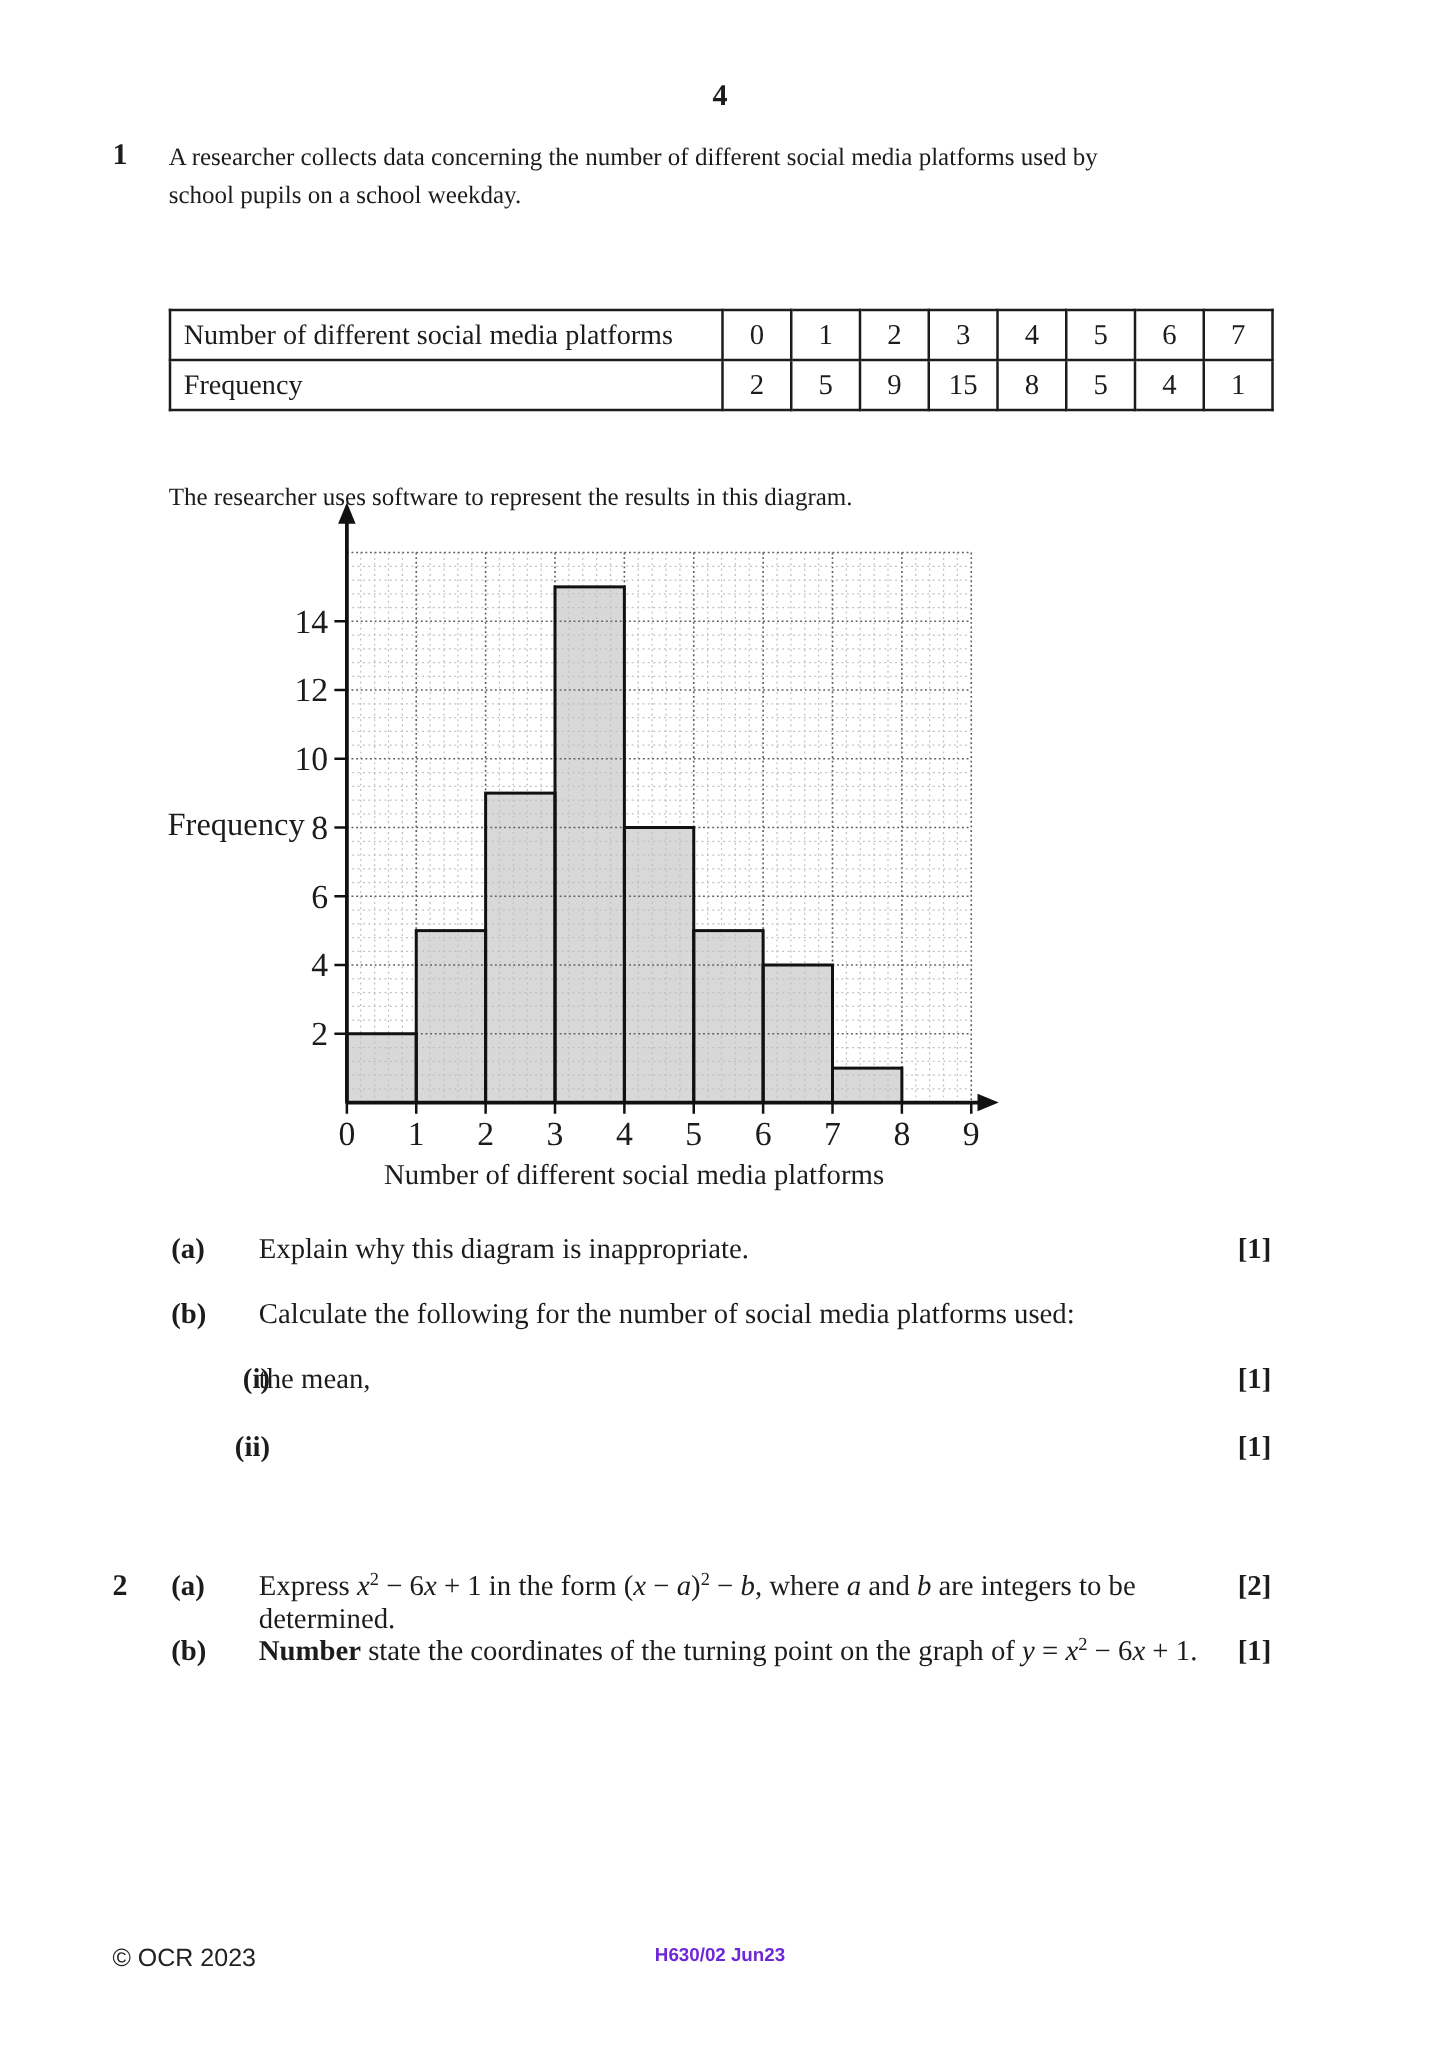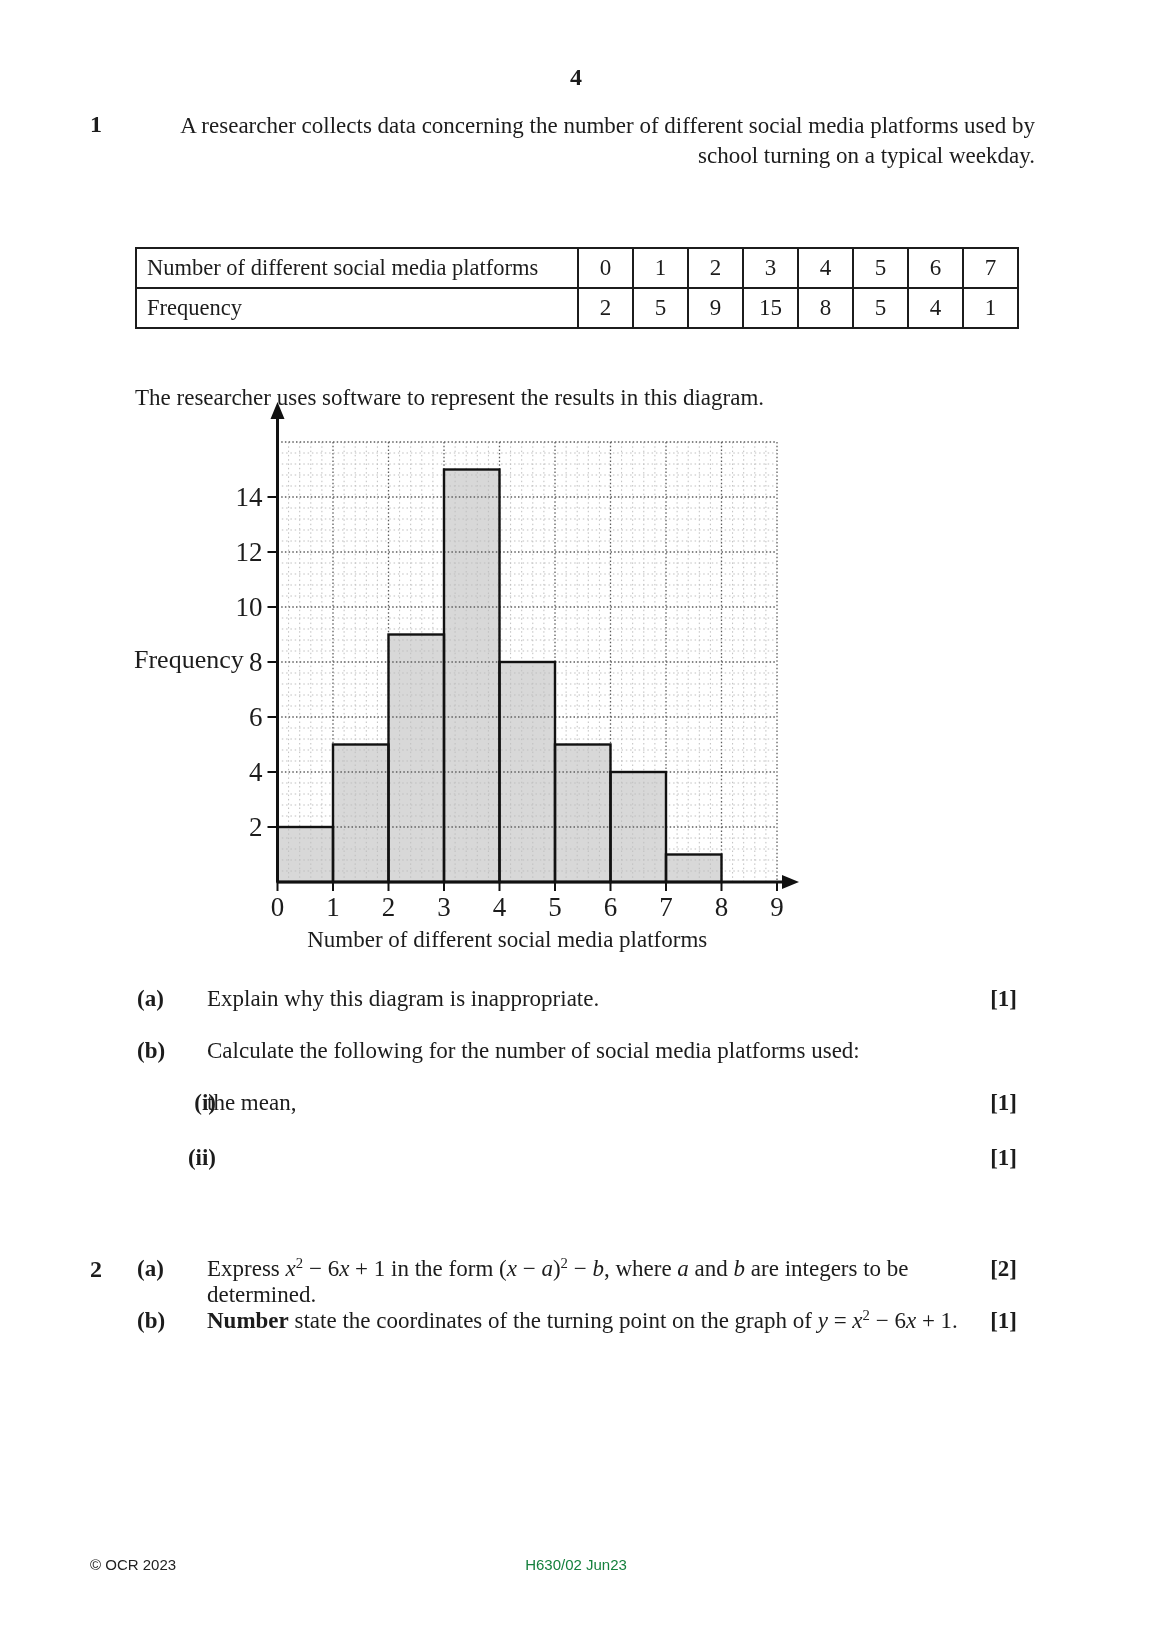--- a/index.html
+++ b/index.html
@@ -5,21 +5,21 @@
   html,body{margin:0;padding:0;background:#fff;}
   .page{
     position:relative;width:1158px;height:1638px;background:#ffffff;
     font-family:"Liberation Serif", serif;color:#1c1c1c;font-size:23px;
     overflow:hidden;
   }
   .abs{position:absolute;}
   .bold{font-weight:bold;}
   .page-number{left:135px;top:64px;width:882px;text-align:center;font-weight:bold;font-size:24px;}
   .qnum{font-weight:bold;font-size:24px;}
-  .body-text{font-size:23px;line-height:30px;text-align:right;}
+  .body-text{font-size:20px;line-height:30px;}
   
   table.freq-table{position:absolute;left:135px;top:247px;border-collapse:collapse;table-layout:fixed;}
   table.freq-table td{border:2px solid #1c1c1c;height:38px;text-align:center;font-size:23px;padding:0;}
   table.freq-table td.lbl{width:430px;text-align:left;padding-left:10px;font-size:22.5px;white-space:nowrap;}
   table.freq-table td.num{width:53px;}
   
   .part-row{position:absolute;left:135px;width:882px;font-size:23px;}
   .part-label{position:absolute;left:2px;top:0;font-weight:bold;}
   .part-text{display:block;margin-left:72px;}
   .sub-label{position:absolute;left:35px;top:0;width:60px;text-align:right;padding-right:14px;box-sizing:border-box;font-weight:bold;}
@@ -37,34 +37,34 @@
   .axis{stroke:#111;stroke-width:3;fill:none;}
   .axis-head{fill:#111;stroke:none;}
   .tick{stroke:#111;stroke-width:2;fill:none;}
   .tick-label{font-size:27px;}
   .tl-y{text-anchor:end;}
   .tl-x{text-anchor:middle;}
   .axis-title{font-size:23px;}
   .axis-title-x{text-anchor:middle;}
   .ylab{font-size:26px;}
   
-  .footer-left{left:90px;top:1556px;font-family:"Liberation Sans",sans-serif;font-size:15px;color:#222;}
-  .footer-center{left:135px;top:1556px;width:882px;text-align:center;font-family:"Liberation Sans",sans-serif;font-size:15px;color:#15803d;}
+  .footer-left{left:90px;top:1556px;font-family:"Liberation Sans",sans-serif;font-size:20px;color:#222;}
+  .footer-center{left:135px;top:1556px;width:882px;text-align:center;font-family:"Liberation Sans",sans-serif;font-size:15px;color:#6d28d9;font-weight:bold;}
 </style>
 </head>
 <body>
 
 <div class="page">
 
   <div class="abs page-number">4</div>
 
   <div class="abs qnum" style="left:90px;top:111px;">1</div>
   <div class="abs body-text" style="left:135px;top:111px;width:900px;">
     <div>A researcher collects data concerning the number of different social media platforms used by</div>
-    <div>school turning on a typical weekday.</div>
+    <div>school pupils on a school weekday.</div>
   </div>
 
 
   <table class="freq-table">
     <tbody>
         <tr>
       <td class="lbl">Number of different social media platforms</td>
       <td class="num">0</td>
       <td class="num">1</td>
       <td class="num">2</td>

